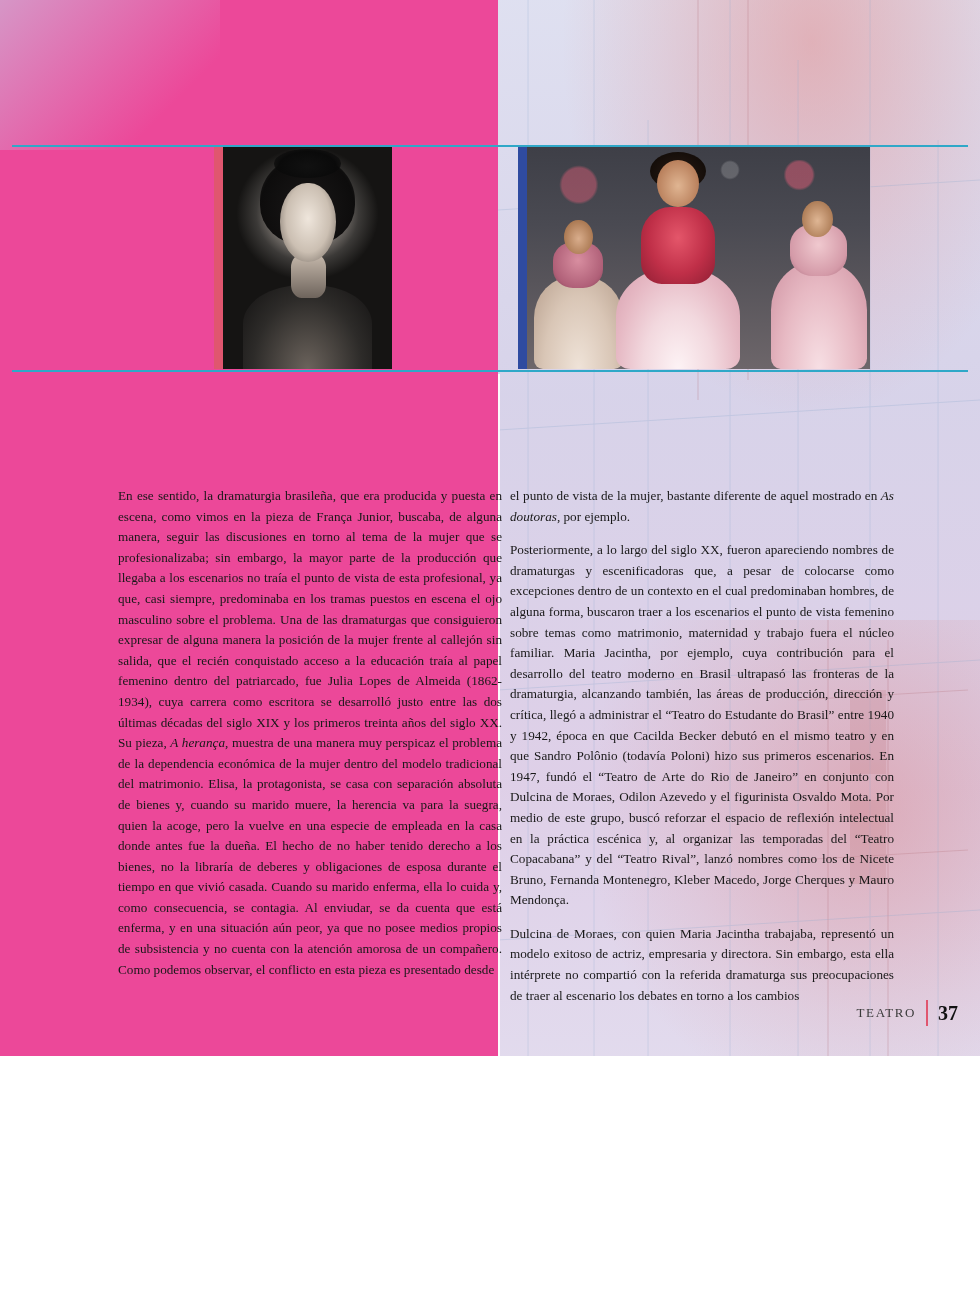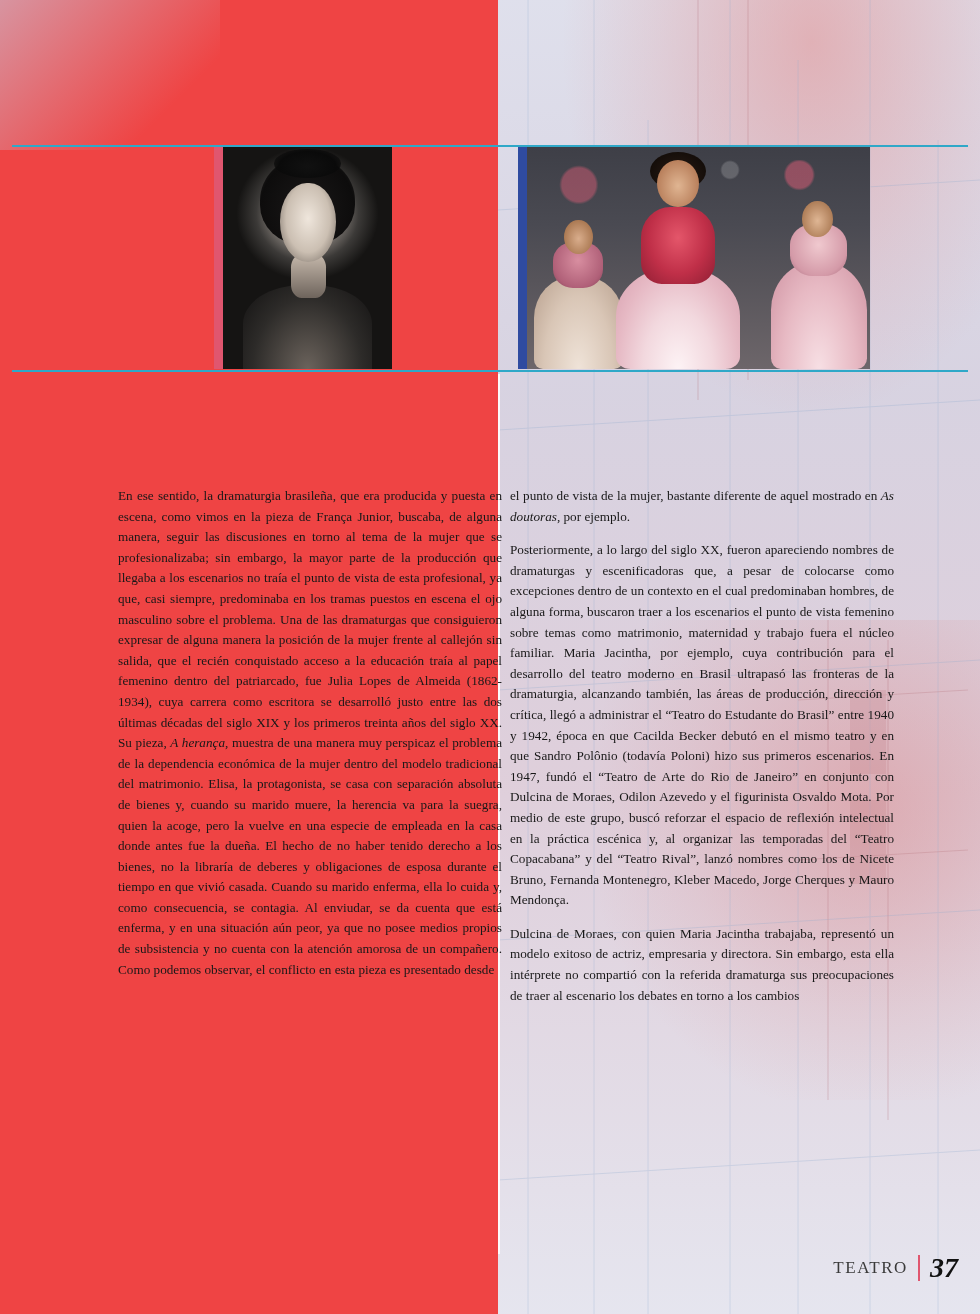--- a/index.html
+++ b/index.html
@@ -6,23 +6,23 @@
     margin: 0;
     padding: 0;
     background: #ffffff;
   }
   body {
     font-family: "Liberation Sans", sans-serif;
   }
   #page {
     position: relative;
     width: 980px;
-    height: 1314px;
+    height: 1056px;
     overflow: hidden;
-    background: #ef4444;
+    background: #ec4899;
   }
 
   
   .bg-wash {
     position: absolute;
     inset: 0;
     pointer-events: none;
   }
   .bg-blue-block {
     position: absolute;
@@ -341,35 +341,34 @@
   .footer {
     position: absolute;
     right: 22px;
     bottom: 30px;
     display: flex;
     align-items: center;
     gap: 10px;
   }
   .footer-label {
     font-family: "Liberation Serif", serif;
-    font-size: 17px;
+    font-size: 13px;
     letter-spacing: 1.6px;
     color: #3a3a3a;
   }
   .footer-bar {
     width: 2px;
     height: 26px;
     background: #e0566f;
   }
   .footer-page {
     font-family: "Liberation Serif", serif;
-    font-size: 28px;
+    font-size: 20px;
     font-weight: bold;
     color: #111;
-    font-style: italic;
   }
 </style>
 </head>
 <body>
 
 <div id="page">
 
   <div class="bg-wash">
     <div class="bg-blue-block"></div>
     <div class="bg-red-wash"></div>

